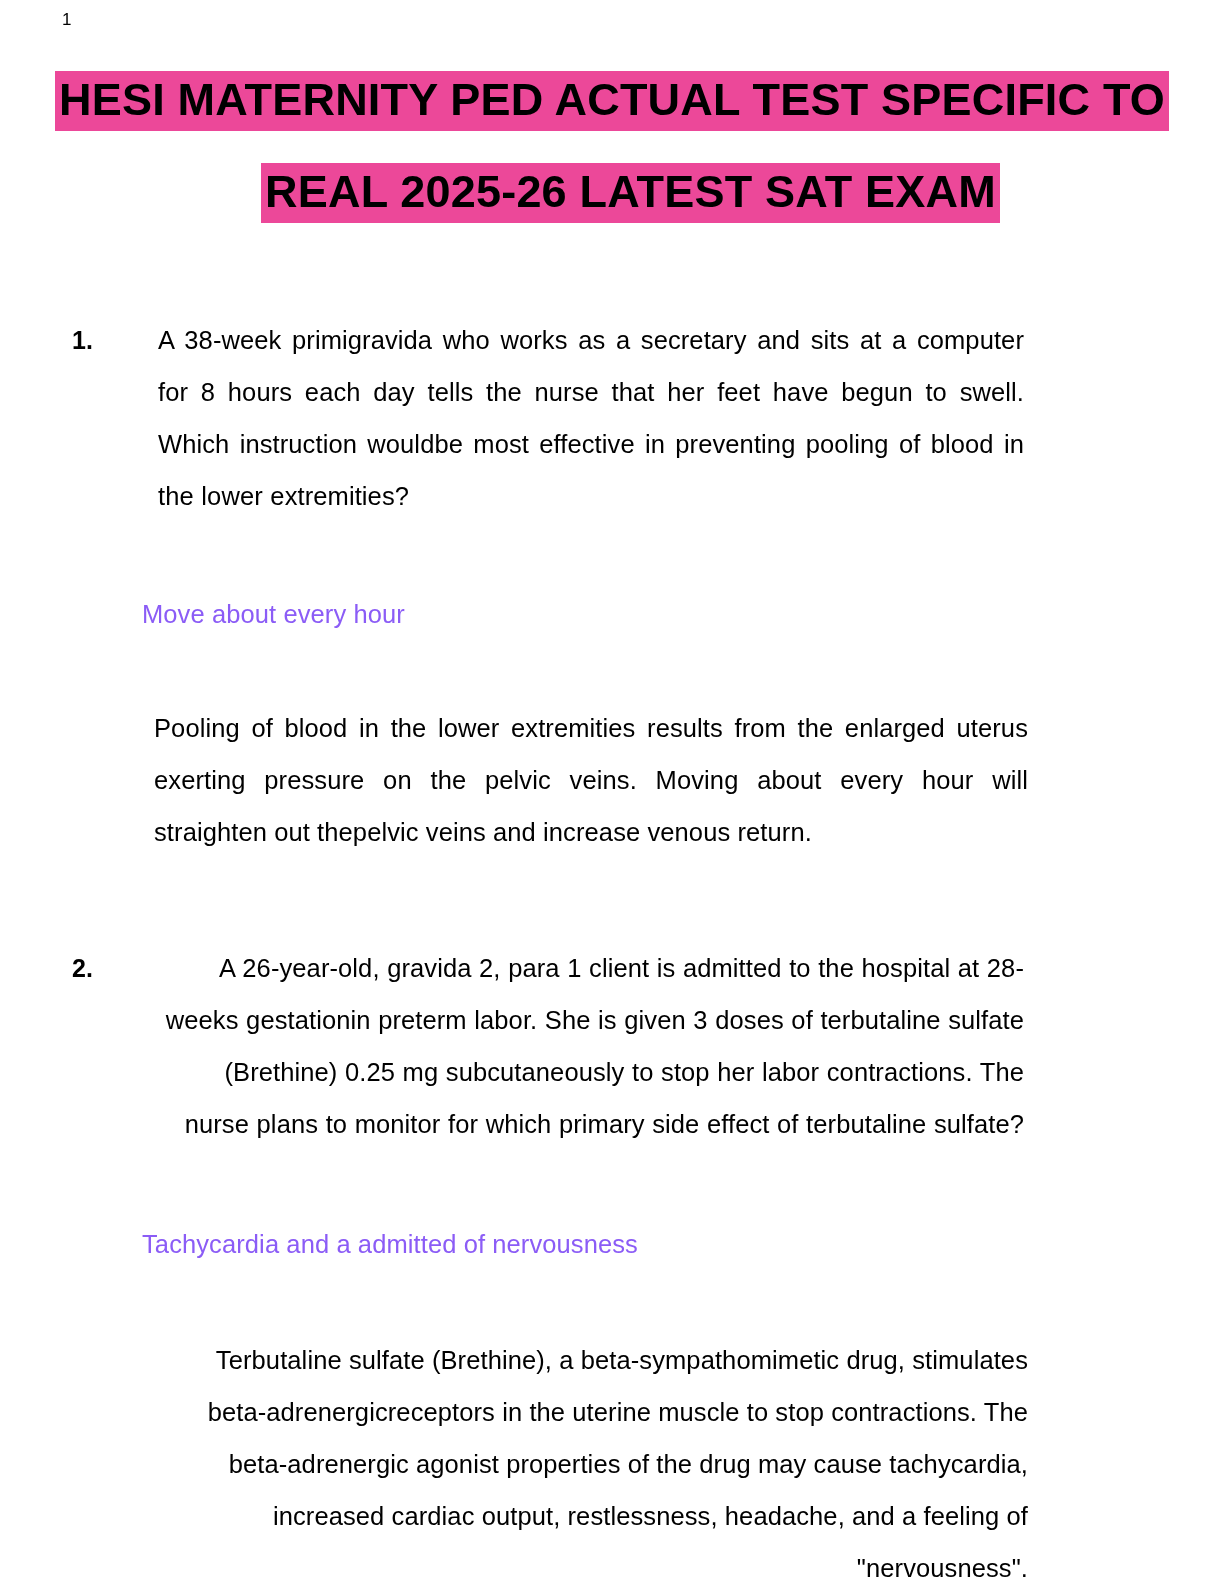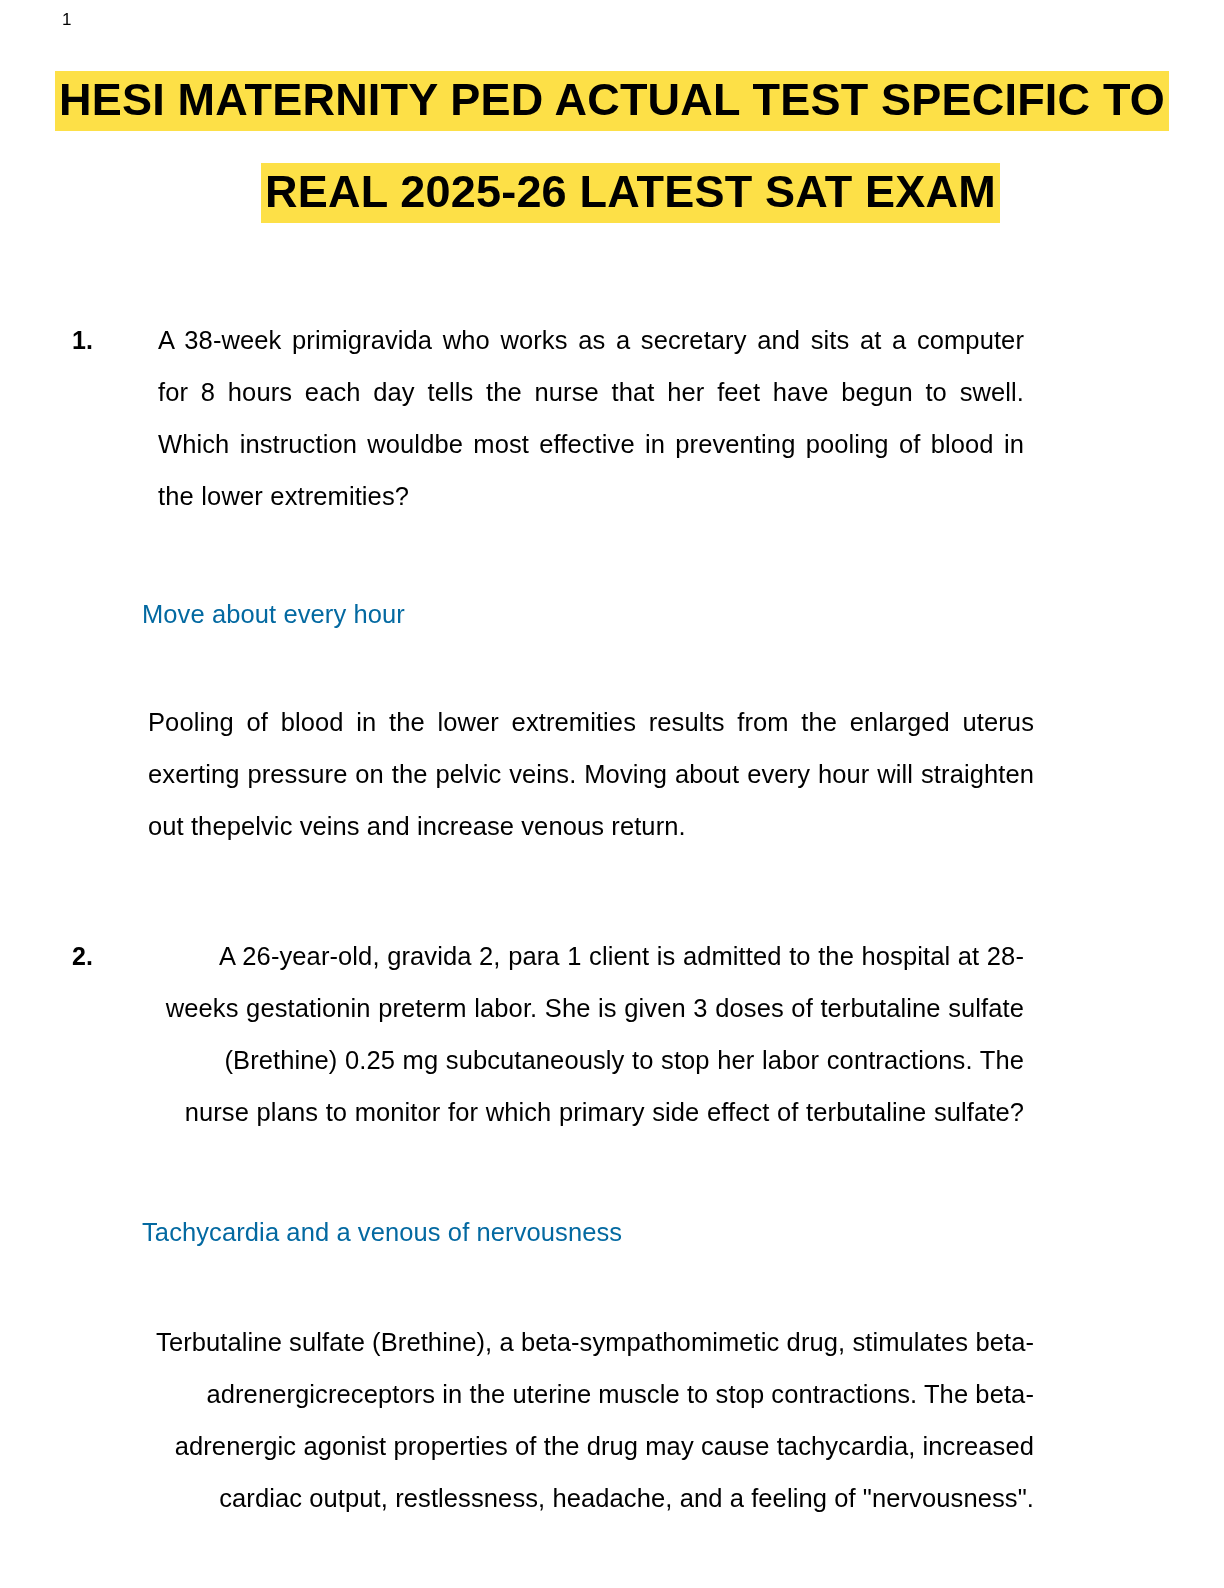--- a/index.html
+++ b/index.html
@@ -45,21 +45,21 @@
     margin: 0;
     padding: 0;
     line-height: 56px;
   }
   .title-line + .title-line {
     margin-top: 26px;
     margin-left: 37px;
   }
   .title-hl {
     display: inline;
-    background: #fde047;
+    background: #ec4899;
     color: #000000;
     font-family: "Liberation Sans Narrow", "Liberation Sans", sans-serif;
     font-weight: bold;
     font-size: 45px;
     line-height: 56px;
     letter-spacing: 0.2px;
     padding: 3px 4px 6px 4px;
     box-decoration-break: clone;
     -webkit-box-decoration-break: clone;
     transform: scaleX(1.0);
@@ -100,26 +100,26 @@
   .justify { text-align: justify; text-align-last: left; }
   .leftal  { text-align: right; }
 
   .answer {
     margin: 0;
     padding-left: 142px;
     padding-right: 184px;
     font-family: "Liberation Sans Narrow", "Liberation Sans", sans-serif;
     font-size: 25.5px;
     line-height: 52px;
-    color: #0369a1;
+    color: #8b5cf6;
     letter-spacing: 0.1px;
   }
 
   .explain {
-    margin: 6px;
+    margin: 12px;
     padding-left: 142px;
     padding-right: 184px;
     font-family: "Liberation Sans Narrow", "Liberation Sans", sans-serif;
     font-size: 25.5px;
     line-height: 52px;
     color: #000000;
     letter-spacing: 0.1px;
   }
 
   .gap-sm { height: 50px; }
@@ -155,20 +155,20 @@
 
     <div class="gap-lg"></div>
 
     <div class="qrow">
       <div class="qnum">2.</div>
       <p class="ptext leftal">A 26-year-old, gravida 2, para 1 client is admitted to the hospital at 28-weeks gestationin preterm labor. She is given 3 doses of terbutaline sulfate (Brethine) 0.25 mg subcutaneously to stop her labor contractions. The nurse plans to monitor for which primary side effect of terbutaline sulfate?</p>
     </div>
 
     <div class="gap-md"></div>
 
-    <p class="answer">Tachycardia and a venous of nervousness</p>
+    <p class="answer">Tachycardia and a admitted of nervousness</p>
 
     <div class="gap-md"></div>
 
     <p class="explain leftal">Terbutaline sulfate (Brethine), a beta-sympathomimetic drug, stimulates beta-adrenergicreceptors in the uterine muscle to stop contractions. The beta-adrenergic agonist properties of the drug may cause tachycardia, increased cardiac output, restlessness, headache, and a feeling of "nervousness".</p>
 
   </div>
 </div>
 
 </body></html>

